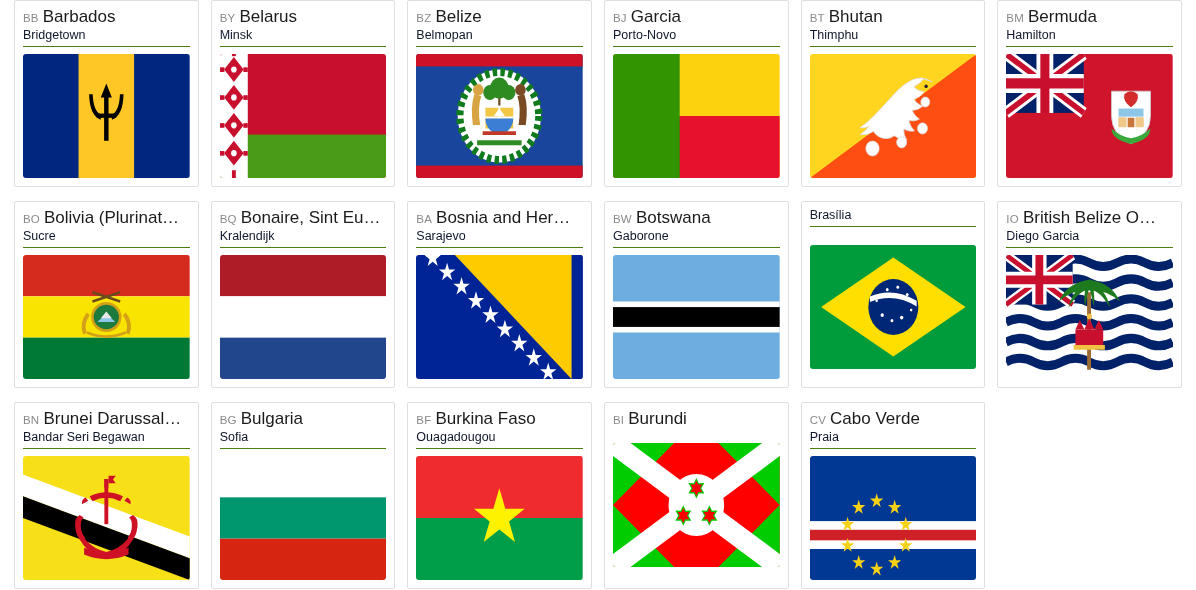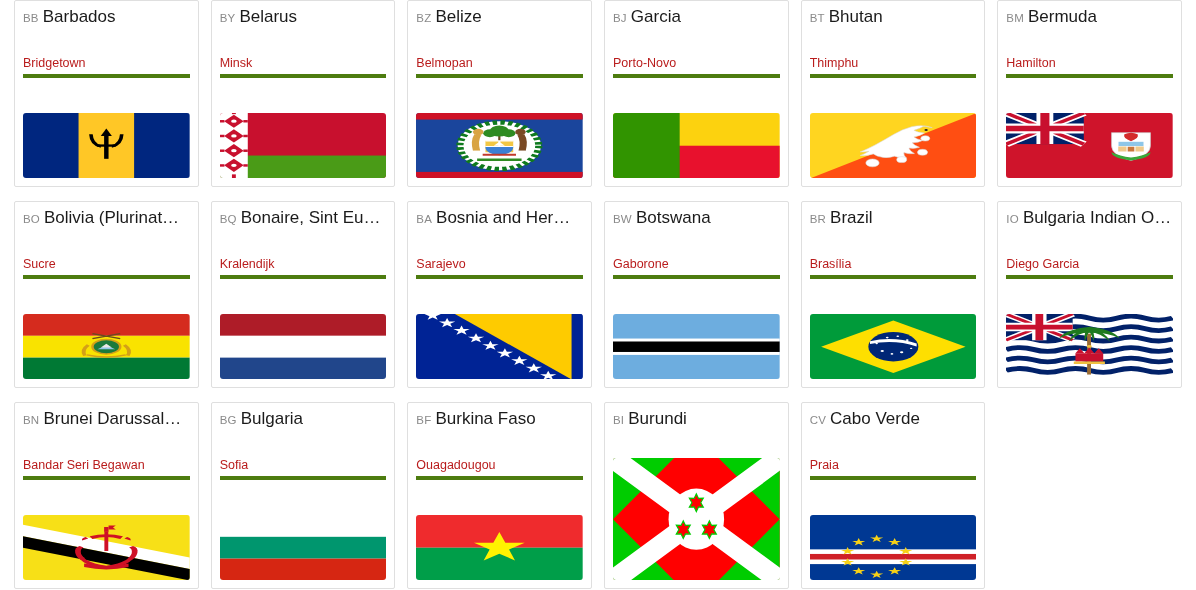--- a/index.html
+++ b/index.html
@@ -25,21 +25,20 @@
   .card {
     background: #fff;
     border: 1px solid #dfdfdf;
     border-radius: 2px;
     padding: 6px 8px 8px 8px;
     box-sizing: border-box;
     height: 187px;
     display: flex;
     flex-direction: column;
     overflow: hidden;
-    gap: 28px;
   }
   .card-title {
     white-space: nowrap;
     overflow: hidden;
     text-overflow: ellipsis;
     line-height: 1.15;
     margin: 0 0 1px 0;
   }
   .code {
     font-size: 11.5px;
@@ -47,26 +46,26 @@
     letter-spacing: 0.2px;
     margin-right: 4px;
   }
   .cname {
     font-size: 17px;
     color: #1b1b1b;
     font-weight: 400;
   }
   .capital {
     font-size: 12.5px;
-    color: #b91c1c;
+    color: #0f172a;
     white-space: nowrap;
     overflow: hidden;
     text-overflow: ellipsis;
     padding-bottom: 4px;
-    border-bottom: 4px solid #4d7c0f;
+    border-bottom: 1px solid #4d7c0f;
     margin-bottom: 7px;
   }
   .flag-wrap {
     flex: 1;
     display: flex;
     align-items: center;
     justify-content: center;
     min-height: 0;
   }
   .flag {
@@ -269,21 +268,20 @@
       <div class="capital">Gaborone</div>
       <div class="flag-wrap">
         <svg class="flag" viewBox="0 0 60 40" preserveAspectRatio="none" xmlns="http://www.w3.org/2000/svg">
           <rect width="60" height="40" fill="#6daddf"></rect>
           <rect y="15" width="60" height="10" fill="#ffffff"></rect>
           <rect y="16.8" width="60" height="6.4" fill="#000000"></rect>
         </svg>
       </div>
     </div>
     <div class="card">
-      <div class="card-title"><span class="code">BR</span><span class="cname">Brazil</span></div>
       <div class="capital">Brasília</div>
       <div class="flag-wrap">
         <svg class="flag" viewBox="0 0 60 40" preserveAspectRatio="none" xmlns="http://www.w3.org/2000/svg">
           <rect width="60" height="40" fill="#009b3a"></rect>
           <path d="M30,4 L56,20 L30,36 L4,20 Z" fill="#fedf00"></path>
           <circle cx="30" cy="20" r="9" fill="#002776"></circle>
           <path d="M21.6,16.6 q8.4,-3.2 16.8,1.4 l0,1.8 q-8.4,-4.6 -16.8,-1.4 z" fill="#fff"></path>
           <g fill="#fff">
             <circle cx="26" cy="22.6" r="0.6"></circle>
             <circle cx="29.5" cy="24.4" r="0.5"></circle>
@@ -291,21 +289,21 @@
             <circle cx="27.8" cy="14.4" r="0.5"></circle>
             <circle cx="31.6" cy="13.6" r="0.5"></circle>
             <circle cx="35" cy="16" r="0.5"></circle>
             <circle cx="24" cy="18" r="0.45"></circle>
             <circle cx="36.4" cy="21" r="0.45"></circle>
           </g>
         </svg>
       </div>
     </div>
     <div class="card">
-      <div class="card-title"><span class="code">IO</span><span class="cname">Bulgaria Indian O…</span></div>
+      <div class="card-title"><span class="code">IO</span><span class="cname">British Belize O…</span></div>
       <div class="capital">Diego Garcia</div>
       <div class="flag-wrap">
         <svg class="flag" viewBox="0 0 60 40" preserveAspectRatio="none" xmlns="http://www.w3.org/2000/svg">
           <rect width="60" height="40" fill="#ffffff"></rect>
           <path d="M0,2.5 q5,-2.4 10,0 t10,0 t10,0 t10,0 t10,0 t10,0" stroke="#012169" stroke-width="2.9" fill="none"></path>
           <path d="M0,8.9 q5,-2.4 10,0 t10,0 t10,0 t10,0 t10,0 t10,0" stroke="#012169" stroke-width="2.9" fill="none"></path>
           <path d="M0,15.3 q5,-2.4 10,0 t10,0 t10,0 t10,0 t10,0 t10,0" stroke="#012169" stroke-width="2.9" fill="none"></path>
           <path d="M0,21.700000000000003 q5,-2.4 10,0 t10,0 t10,0 t10,0 t10,0 t10,0" stroke="#012169" stroke-width="2.9" fill="none"></path>
           <path d="M0,28.1 q5,-2.4 10,0 t10,0 t10,0 t10,0 t10,0 t10,0" stroke="#012169" stroke-width="2.9" fill="none"></path>
           <path d="M0,34.5 q5,-2.4 10,0 t10,0 t10,0 t10,0 t10,0 t10,0" stroke="#012169" stroke-width="2.9" fill="none"></path>

